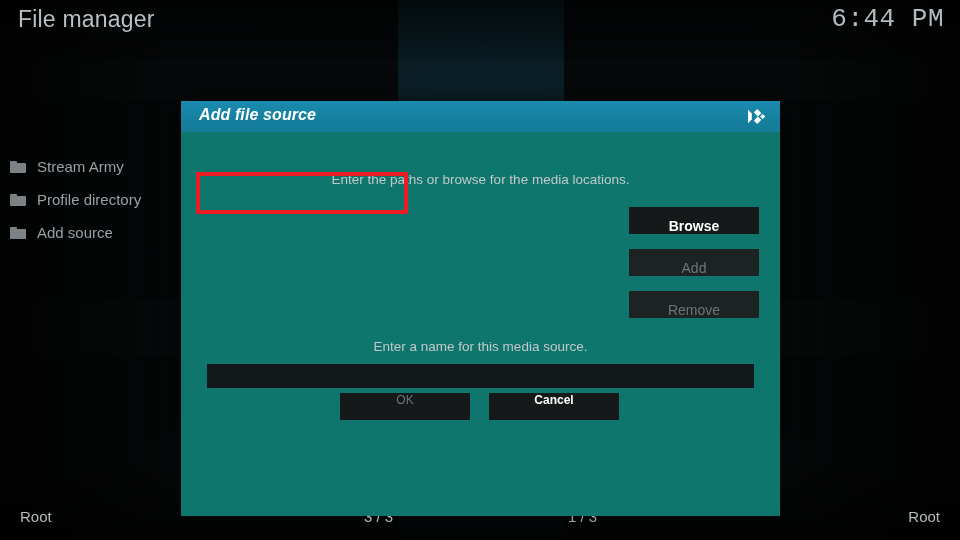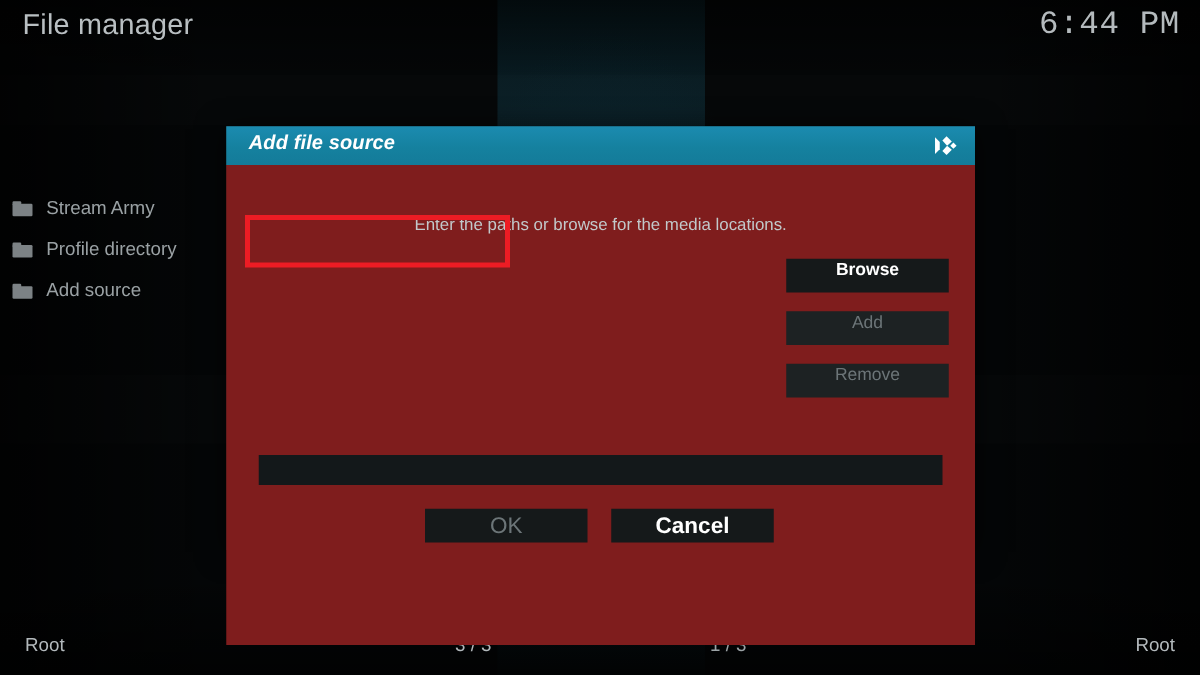--- a/index.html
+++ b/index.html
@@ -163,21 +163,21 @@
     font-style: italic;
   }
   #kodi-logo {
     position: absolute;
     right: 13px; top: 5px;
     width: 22px; height: 21px;
   }
   #dialog-body {
     position: relative;
     height: 384px;
-    background: #7f1d1d;
+    background: #0f766e;
   }
 
   .hint {
     position: absolute;
     left: 0; width: 599px;
     text-align: center;
     font-size: 13.5px;
     color: #c2c8ca;
   }
   #hint-paths { top: 40px; }
@@ -204,21 +204,21 @@
     color: #e6eef1;
   }
 
   
   .side-btn {
     position: absolute;
     left: 448px;
     width: 130px; height: 27px;
     background: #20262700;
     display: flex;
-    align-items: flex-start;
+    align-items: flex-end;
     justify-content: center;
     font-size: 14px;
   }
   .side-btn.enabled {
     background: #15191a;
     color: #ffffff;
     font-weight: bold;
   }
   .side-btn.disabled {
     background: #1d2223;
@@ -233,26 +233,25 @@
   #name-input {
     position: absolute;
     left: 26px; top: 232px;
     width: 547px; height: 24px;
     background: #13181a;
   }
 
   
   .action-btn {
     position: absolute;
-    top: 275px;
+    top: 261px;
     width: 130px; height: 27px;
     display: flex;
-    align-items: center;
     justify-content: center;
-    font-size: 18px;
+    font-size: 12px;
   }
   #btn-ok {
     left: 159px;
     background: #15191a;
     color: #6c7578;
   }
   #btn-cancel {
     left: 308px;
     background: #15191a;
     color: #ffffff;
@@ -331,20 +330,21 @@
       <div class="side-btn enabled" id="btn-browse">
         <span>Browse</span>
       </div>
       <div class="side-btn disabled" id="btn-add">
         <span>Add</span>
       </div>
       <div class="side-btn disabled" id="btn-remove">
         <span>Remove</span>
       </div>
 
+      <div class="hint" id="hint-name">Enter a name for this media source.</div>
 
       <div id="name-input"></div>
 
       <div class="action-btn" id="btn-ok">
         <span>OK</span>
       </div>
       <div class="action-btn" id="btn-cancel">
         <span>Cancel</span>
       </div>
 

